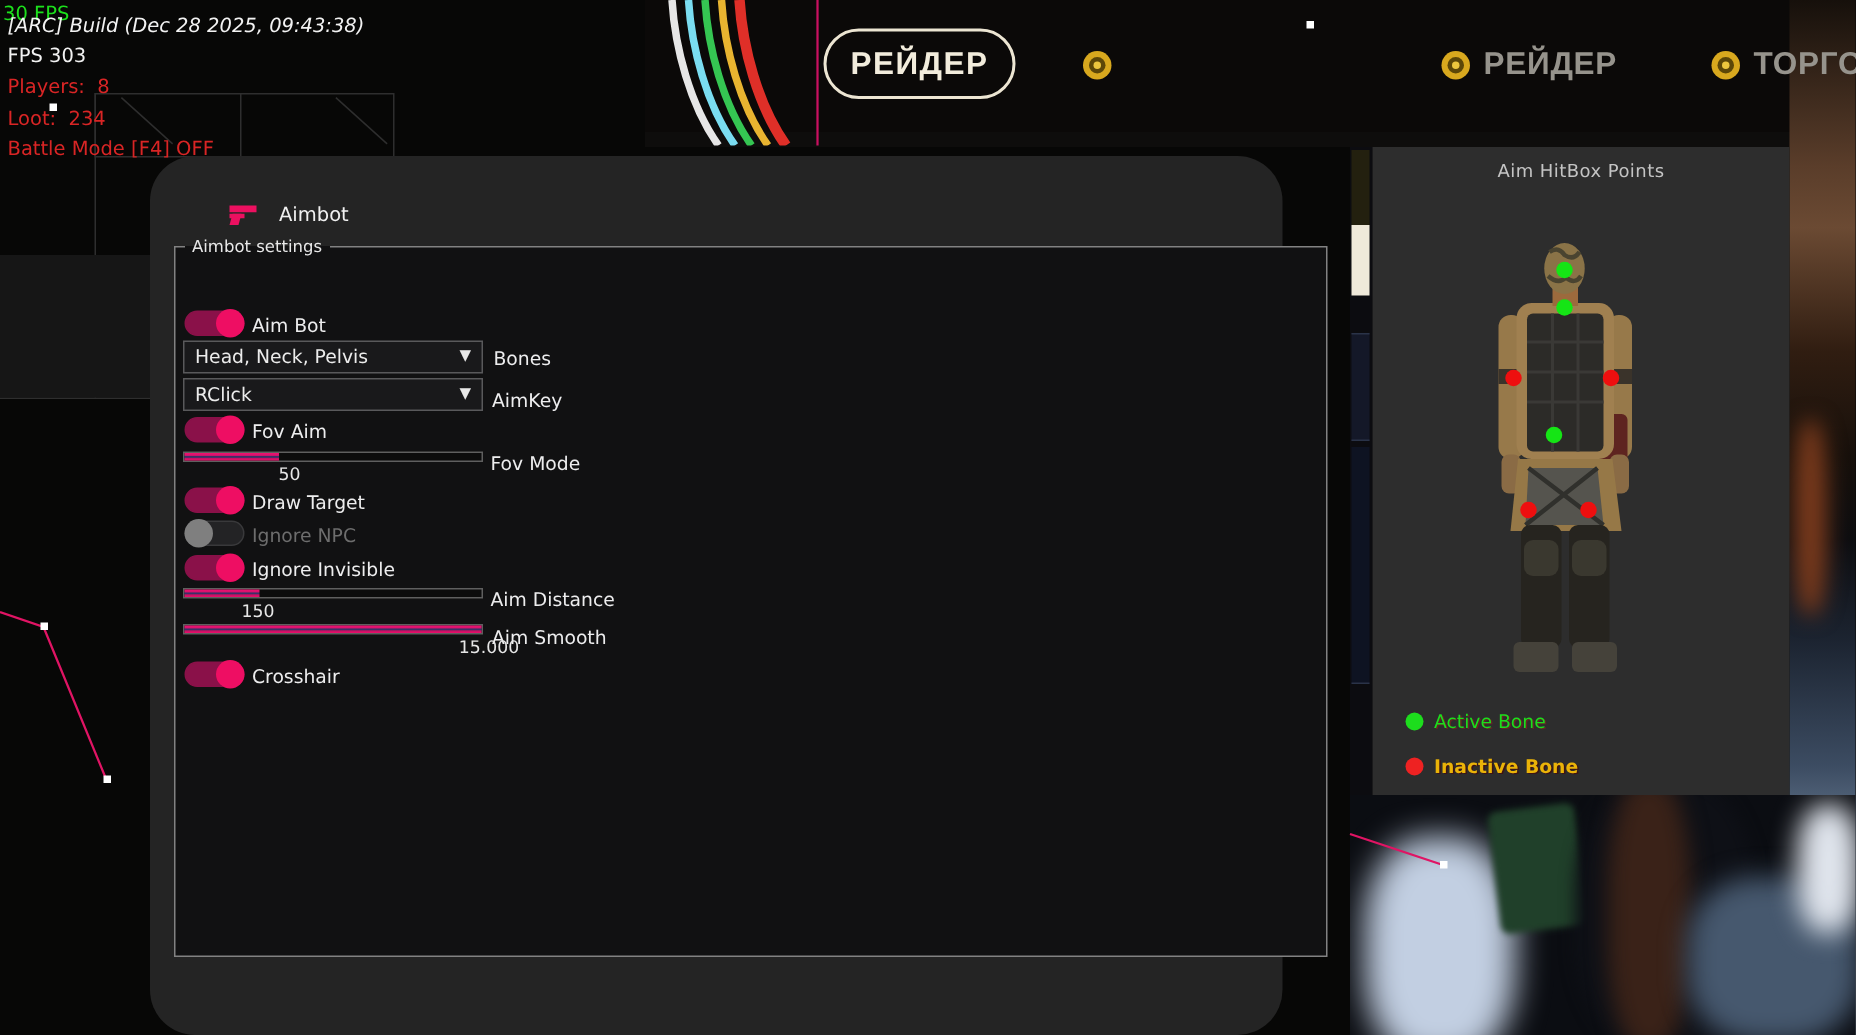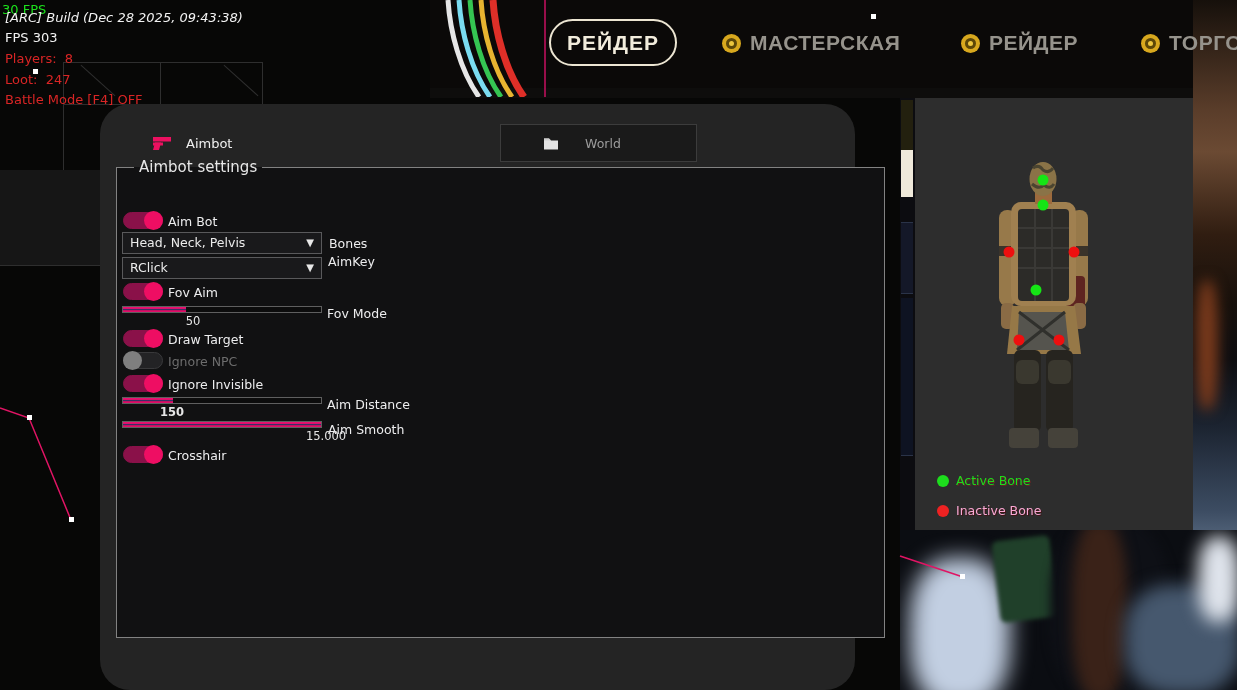--- a/index.html
+++ b/index.html
@@ -43,21 +43,21 @@
   
   .panel { position:absolute; left:100px; top:104px; width:755px; height:586px; background:#242424; z-index:5;border-radius:30px; }
   .tabrow { position:absolute; left:0; top:20px; width:800px; height:38px; }
   .tab { position:absolute; top:0; height:38px; display:flex; align-items:center; }
   .tab-box { width:197px; background:#1a1a1a; border:1px solid #3c3c3c; padding-left:42px; gap:26px; }
   .tab-label { font-size:12.5px; color:#9c9c9c; }
   .tab-active-label { font-size:13px; color:#f0f0f0; }
 
   fieldset.group { position:absolute; left:16px; top:54px; width:769px; height:480px;
     border:1px solid #828282; background:#111112; }
-  fieldset.group legend { margin-left:17px; padding:0 5px; font-size:15px; color:#e8e8e8; background:transparent; }
+  fieldset.group legend { margin-left:6px; padding:0 5px; font-size:11px; color:#e8e8e8; background:transparent; }
 
   .toggle { position:absolute; width:40px; height:17px; border-radius:9px;
     background:#232325; border:1px solid #39393b; }
   .toggle .knob { position:absolute; left:-1px; top:-2px; width:19px; height:19px; border-radius:50%; background:#7f7f7f; }
   .toggle.on { background:#8a1149; border-color:#8a1149; }
   .toggle.on .knob { left:auto; right:-1px; background:#ee0e63; }
 
   .ctl-label { position:absolute; font-size:12.5px; color:#ededee; white-space:nowrap; }
   .ctl-label.dim { color:#6d6d6d; }
 
@@ -119,27 +119,26 @@
     <div class="strip-piece" style="top:52px; height:47px; background:#efe9da;"></div>
     <div class="strip-piece" style="top:124px; height:72px; background:#141828; border-top:1px solid #2a3348; border-bottom:1px solid #2a3348;"></div>
     <div class="strip-piece" style="top:200px; height:158px; background:#0e1322; border-bottom:1px solid #2a3348;"></div>
   </div>
 </div>
 
 <div class="hud" style="left: 2px; top: 2px; color: rgb(28, 224, 28);">30 FPS</div>
 <div class="hud" style="left: 5px; top: 10px; color: rgb(242, 242, 242); font-style: italic;">[ARC] Build (Dec 28 2025, 09:43:38)</div>
 <div class="hud" style="left: 5px; top: 30px; color: rgb(242, 242, 242);">FPS 303</div>
 <div class="hud" style="left: 5px; top: 51px; color: rgb(217, 37, 37);">Players:  8</div>
-<div class="hud" style="left: 5px; top: 72px; color: rgb(217, 37, 37);">Loot:  247</div>
+<div class="hud" style="left: 5px; top: 72px; color: rgb(217, 37, 37);">Loot:  234</div>
 <div class="hud" style="left: 5px; top: 92px; color: rgb(217, 37, 37);">Battle Mode [F4] OFF</div>
 
 <div class="play-pill">РЕЙДЕР</div>
 <div class="gm-item" style="left:722px;">
   <div class="coin"></div>
-  <span>МАСТЕРСКАЯ</span>
 </div>
 <div class="gm-item" style="left:961px;">
   <div class="coin"></div>
   <span>РЕЙДЕР</span>
 </div>
 <div class="gm-item" style="left:1141px;">
   <div class="coin"></div>
   <span>ТОРГО</span>
 </div>
 
@@ -157,48 +156,41 @@
 <div class="panel">
   <div class="tabrow">
     <div class="tab" style="left:0; width:203px; padding-left:52px; gap:13px;">
       <svg width="21" height="16" viewBox="0 0 21 16">
         <rect x="1" y="2" width="18" height="4.5" fill="#ec1060"></rect>
         <rect x="1" y="7.5" width="10" height="3" fill="#ec1060"></rect>
         <polygon points="3,7.5 9,7.5 7,15 1,15" fill="#ec1060"></polygon>
       </svg>
       <span class="tab-active-label">Aimbot</span>
     </div>
-    <div class="tab tab-box" style="left:400px;">
-      <svg width="16" height="14" viewBox="0 0 16 14">
-        <path d="M1,2.5 h5 l2,2 h7 v9 h-14 Z" fill="#e4e4e4"></path>
-        <path d="M1,2.5 h5 l2,2 h-7 Z" fill="#cfcfcf"></path>
-      </svg>
-      <span class="tab-label">World</span>
-    </div>
   </div>
 
   <fieldset class="group">
     <legend>Aimbot settings</legend>
 
     <div class="toggle on" style="left:6px; top:36px;">
         <div class="knob"></div>
       </div>
     <div class="ctl-label" style="left:51px; top:38px;">Aim Bot</div>
 
     <div class="dropdown" style="left:5px; top:56px;">
       <span>Head, Neck, Pelvis</span>
       <span class="dd-arrow">▼</span>
     </div>
     <div class="ctl-label" style="left:212px; top:60px;">Bones</div>
 
     <div class="dropdown" style="left:5px; top:81px;">
       <span>RClick</span>
       <span class="dd-arrow">▼</span>
     </div>
-    <div class="ctl-label" style="left:211px; top:78px;">AimKey</div>
+    <div class="ctl-label" style="left:211px; top:88px;">AimKey</div>
 
     <div class="toggle on" style="left:6px; top:107px;">
         <div class="knob"></div>
       </div>
     <div class="ctl-label" style="left:51px; top:109px;">Fov Aim</div>
 
     <div class="slider" style="left:5px; top:130px;">
       <div class="fill" style="width: 32%;"></div>
     </div>
     <div class="slider-val" style="left:46px; top:138px;">50</div>
@@ -215,37 +207,38 @@
     <div class="ctl-label dim" style="left:51px; top:178px;">Ignore NPC</div>
 
     <div class="toggle on" style="left:6px; top:199px;">
         <div class="knob"></div>
       </div>
     <div class="ctl-label" style="left:51px; top:201px;">Ignore Invisible</div>
 
     <div class="slider" style="left:5px; top:221px;">
       <div class="fill" style="width: 25%;"></div>
     </div>
-    <div class="slider-val" style="left:25px; top:229px;font-weight:bold;">150</div>
+    <div class="slider-val" style="left:25px; top:229px;">150</div>
     <div class="ctl-label" style="left:210px; top:221px;">Aim Distance</div>
 
     <div class="slider" style="left:5px; top:245px;">
       <div class="fill" style="width: 100%;"></div>
     </div>
     <div class="ctl-label" style="left:211px; top:246px;">Aim Smooth</div>
     <div class="slider-val" style="left:179px; top:253px;">15.000</div>
 
     <div class="toggle on" style="left:6px; top:270px;">
         <div class="knob"></div>
       </div>
     <div class="ctl-label" style="left:51px; top:272px;">Crosshair</div>
   </fieldset>
 </div>
 
 <div class="hitbox">
+  <div class="hitbox-title">Aim HitBox Points</div>
 
   <svg width="278" height="360" viewBox="0 0 278 360" style="position:absolute; left:0; top:0;">
 
     <rect x="84" y="112" width="17" height="96" rx="8" fill="#97794a"></rect>
     <rect x="156" y="112" width="17" height="96" rx="8" fill="#97794a"></rect>
     <rect x="84" y="148" width="17" height="10" fill="#3a332a"></rect>
     <rect x="156" y="148" width="17" height="10" fill="#3a332a"></rect>
     <rect x="152" y="178" width="18" height="52" rx="4" fill="#5e2420"></rect>
     <rect x="86" y="205" width="13" height="26" rx="5" fill="#8a6b45"></rect>
     <rect x="158" y="205" width="13" height="26" rx="5" fill="#8a6b45"></rect>
@@ -278,15 +271,15 @@
   <div class="dot" style="left: 121px; top: 192px; background: rgb(21, 229, 21);"></div>
   <div class="dot" style="left: 104px; top: 242px; background: rgb(238, 15, 15);"></div>
   <div class="dot" style="left: 144px; top: 242px; background: rgb(238, 15, 15);"></div>
 
   <div class="legend-item" style="top:375px;">
     <div class="legend-dot" style="background: rgb(29, 221, 29);"></div>
     <span class="legend-active" style="color: rgb(29, 221, 29);">Active Bone</span>
   </div>
   <div class="legend-item" style="top:405px;">
     <div class="legend-dot" style="background: rgb(238, 34, 34);"></div>
-    <span class="legend-inactive" style="color: #f9a8d4;">Inactive Bone</span>
+    <span class="legend-inactive" style="color: #eab308; font-weight: bold;">Inactive Bone</span>
   </div>
 </div>
 
 </body></html>

